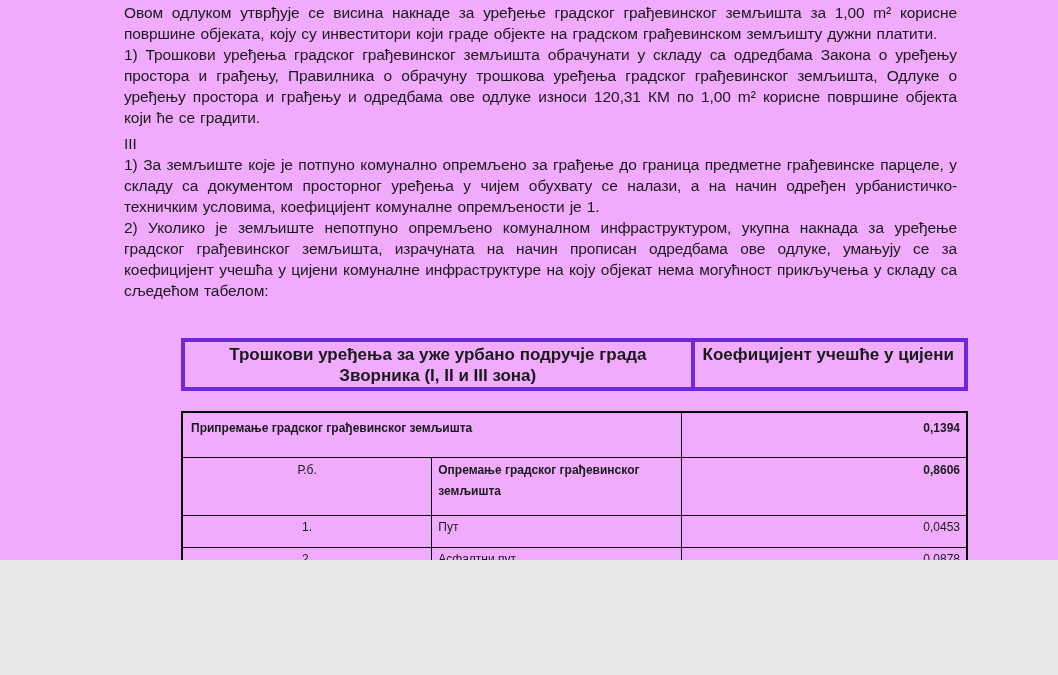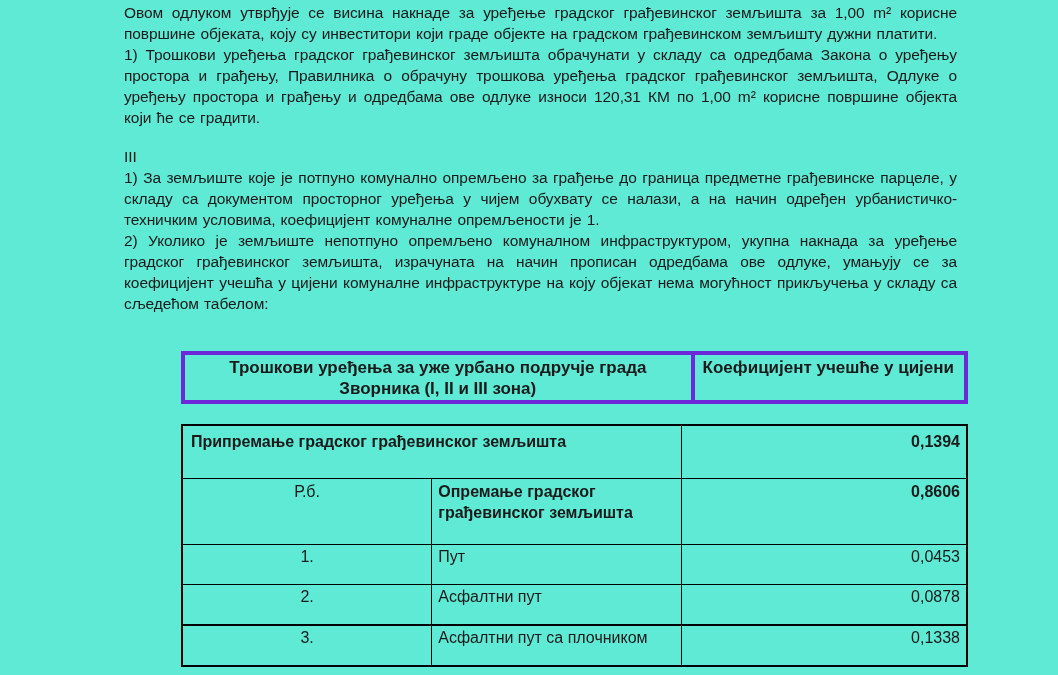--- a/index.html
+++ b/index.html
@@ -3,22 +3,22 @@
 <meta charset="utf-8">
 <style>
   html, body {
     margin: 0;
     padding: 0;
     background: #e8e8e8;
   }
   .page {
     position: relative;
     width: 1058px;
-    height: 675px;
-    background: #5eead4;
+    height: 560px;
+    background: #f0abfc;
     overflow: hidden;
     font-family: "Liberation Sans", "DejaVu Sans", sans-serif;
     color: #1a1a1a;
   }
   .content {
     padding: 2px 101px 0 124px;
   }
   p.doc {
     margin: 0;
     font-size: 15.5px;
@@ -28,21 +28,21 @@
     word-spacing: 1px;
   }
   .section-heading {
     margin: 14px 0 2px 0;
     font-size: 16px;
     line-height: 21px;
     text-align: center;
     font-weight: normal;
   }
   .section-heading.third {
-    margin-top: 18px;
+    margin-top: 5px;
   }
   
   table.zone-table {
     margin: 37px 0 0 57px;
     width: 787px;
     border-collapse: collapse;
     table-layout: fixed;
   }
   table.zone-table td {
     border: 4px solid #6d28d9;
@@ -64,24 +64,24 @@
     padding-left: 10px;
   }
   table.coef-table {
     margin: 20px 0 0 57px;
     width: 787px;
     border-collapse: collapse;
     table-layout: fixed;
   }
   table.coef-table td {
     border: 1px solid #000;
-    font-size: 16px;
+    font-size: 12px;
     line-height: 21px;
     vertical-align: top;
-    padding: 16px 6px;
+    padding: 8px 6px;
   }
   table.coef-table {
     border: 2px solid #000;
   }
   td.c-num {
     width: 40px;
     text-align: center;
   }
   td.c-label {
     padding-left: 12px;

